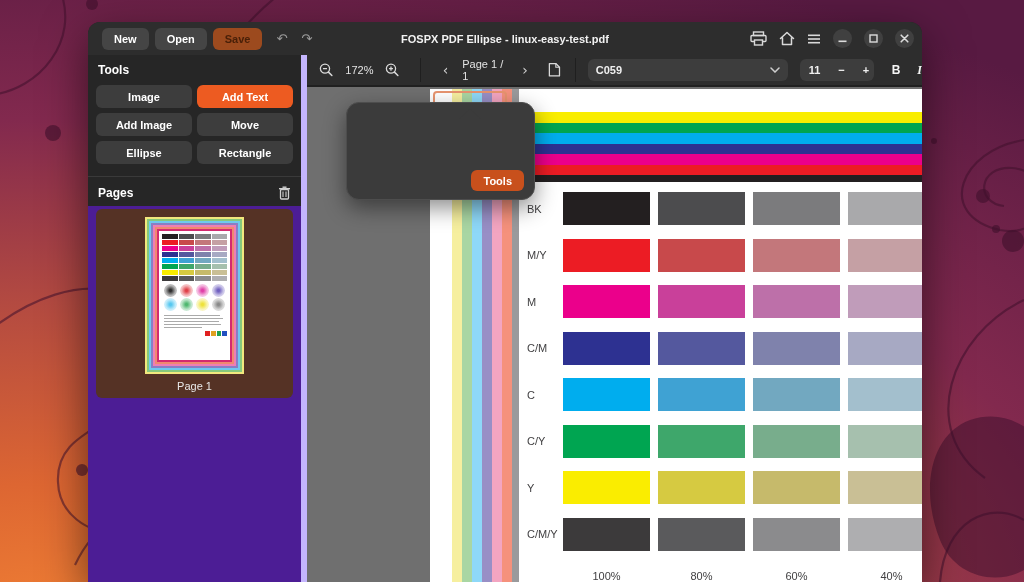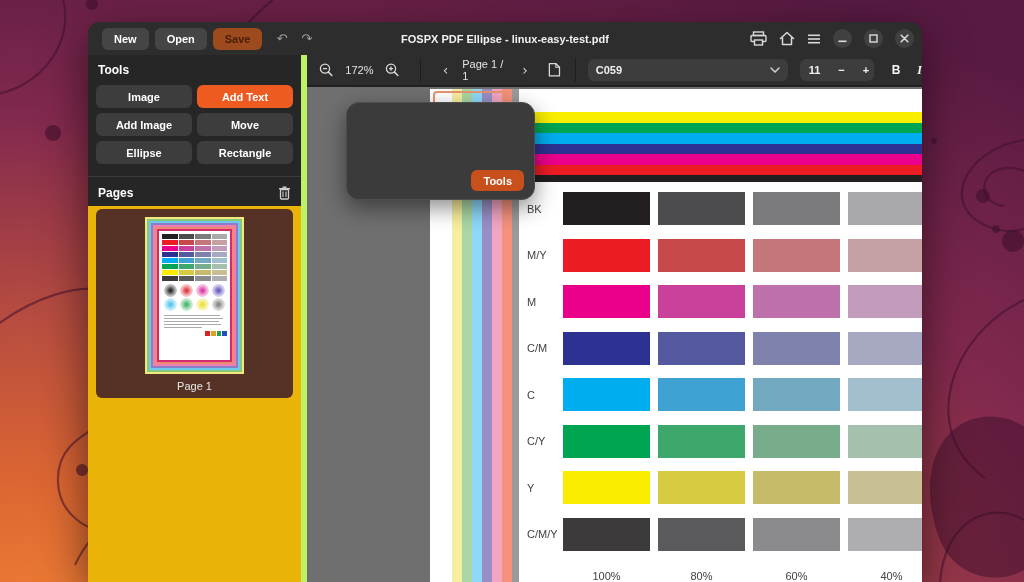--- a/index.html
+++ b/index.html
@@ -22,38 +22,38 @@
 
   
   .sidebar{width:213px;flex:none;background:#262626;display:flex;flex-direction:column;}
   .side-title{color:#fff;font-size:12px;font-weight:bold;padding:8px 10px 6px;}
   .tool-grid{display:grid;grid-template-columns:1fr 1fr;gap:5px;padding:2px 8px 12px;}
   .tool-btn{border:none;border-radius:6px;background:#3d3d3d;color:#fff;font-family:"Liberation Sans",sans-serif;font-size:11px;font-weight:bold;height:23px;cursor:default;}
   .tool-btn.active{background:#ed5b21;}
   .side-divider{height:1px;background:#3a3a3a;margin:0 0 2px;}
   .pages-head{display:flex;align-items:center;justify-content:space-between;padding:7px 10px 6px;}
   .pages-head .label{color:#fff;font-size:12px;font-weight:bold;}
-  .pages-list{flex:1;background:#eab308;padding:3px 8px;}
+  .pages-list{flex:1;background:#4c1d95;padding:3px 8px;}
   .page-cell{background:#553225;border-radius:6px;padding:8px 0 6px;display:flex;flex-direction:column;align-items:center;}
   .page-label{color:#e8e8e8;font-size:11px;margin-top:6px;}
   .thumb{width:99px;height:157px;background:#fff;display:flex;}
   .thumb-frame{flex:1;display:flex;border:2px solid transparent;min-width:0;min-height:0;}
   .thumb-inner{flex:1;background:#fff;display:flex;flex-direction:column;padding:3px 3px 2px;min-width:0;min-height:0;}
   .mini-grid{display:flex;flex-direction:column;gap:1px;}
   .mini-row{display:flex;gap:1px;height:5px;}
   .mini-row div{flex:1;}
   .mini-stars{display:grid;grid-template-columns:repeat(4,1fr);justify-items:center;row-gap:1px;padding:3px 1px 1px;}
   .star{width:13px;height:13px;border-radius:50%;}
   .mini-text{padding:3px 2px 0;display:flex;flex-direction:column;gap:2px;}
   .mini-text div{height:1px;background:#aaa;}
   .mini-logo{margin-top:3px;margin-left:auto;display:flex;gap:1px;height:5px;width:22px;}
   .mini-logo div{flex:1;}
 
   
-  .main{flex:1;display:flex;flex-direction:column;min-width:0;border-left:6px solid #bef264;}
+  .main{flex:1;display:flex;flex-direction:column;min-width:0;border-left:6px solid #c4b5fd;}
   .toolbar{height:30px;background:#2d2d2d;border-bottom:2px solid #202020;display:flex;align-items:center;flex:none;color:#e3e3e3;font-size:11px;overflow:hidden;}
   .toolbar .sep{width:1px;height:24px;background:#1f1f1f;}
   .chev{color:#cfcfcf;font-family:"DejaVu Sans",sans-serif;font-size:14px;line-height:1;}
   .font-select{width:200px;height:22px;background:#3d3d3d;border-radius:6px;display:flex;align-items:center;padding:0 8px;font-weight:bold;color:#f0f0f0;}
   .font-select svg{margin-left:auto;}
   .size-group{display:flex;align-items:center;background:#3d3d3d;border-radius:6px;height:22px;overflow:hidden;}
   .size-group .seg{padding:2px 9px;color:#f0f0f0;font-weight:bold;display:flex;align-items:center;height:100%;}
   .size-group .div{width:1px;height:100%;background:#2c2c2c;}
   .fmt{font-weight:bold;color:#f5f5f5;font-size:12px;}
   .fmt.italic{font-family:"Liberation Serif",serif;font-style:italic;}

